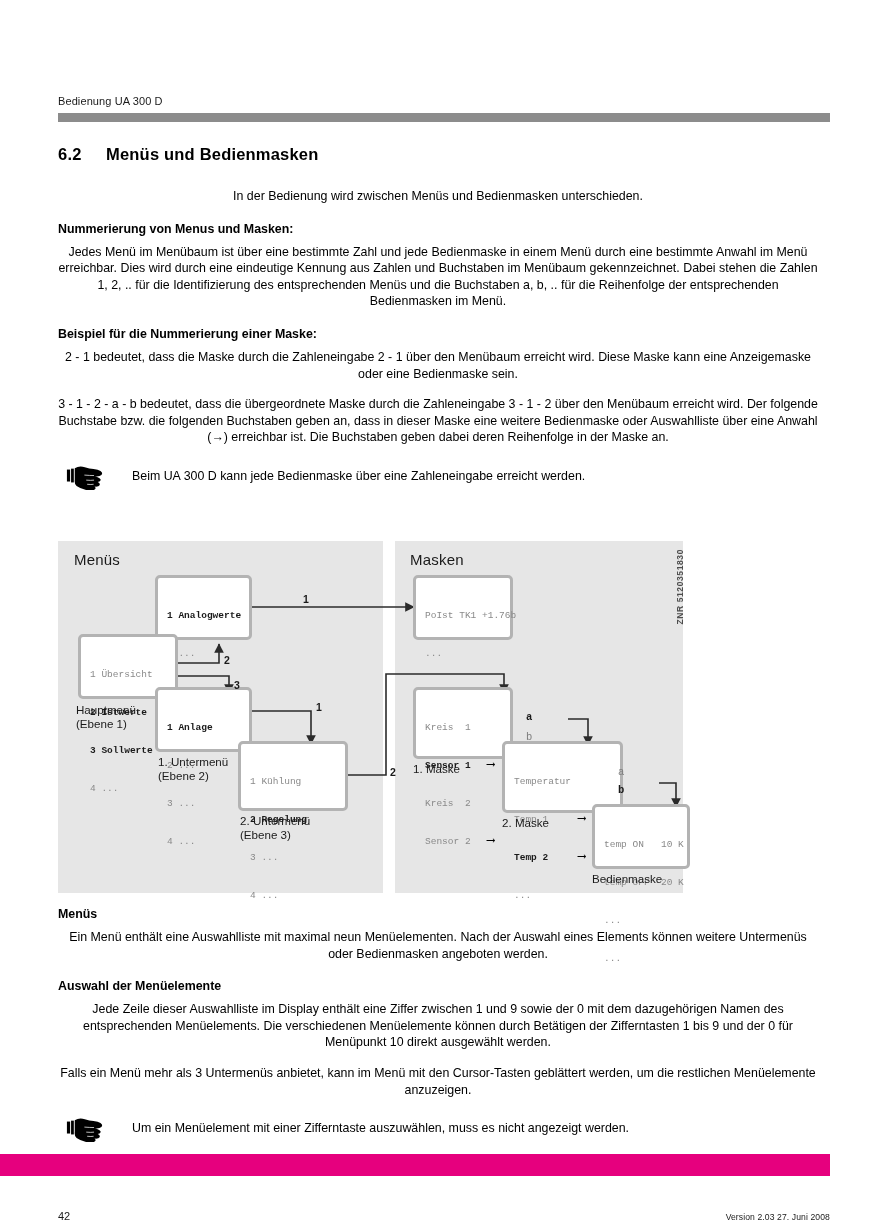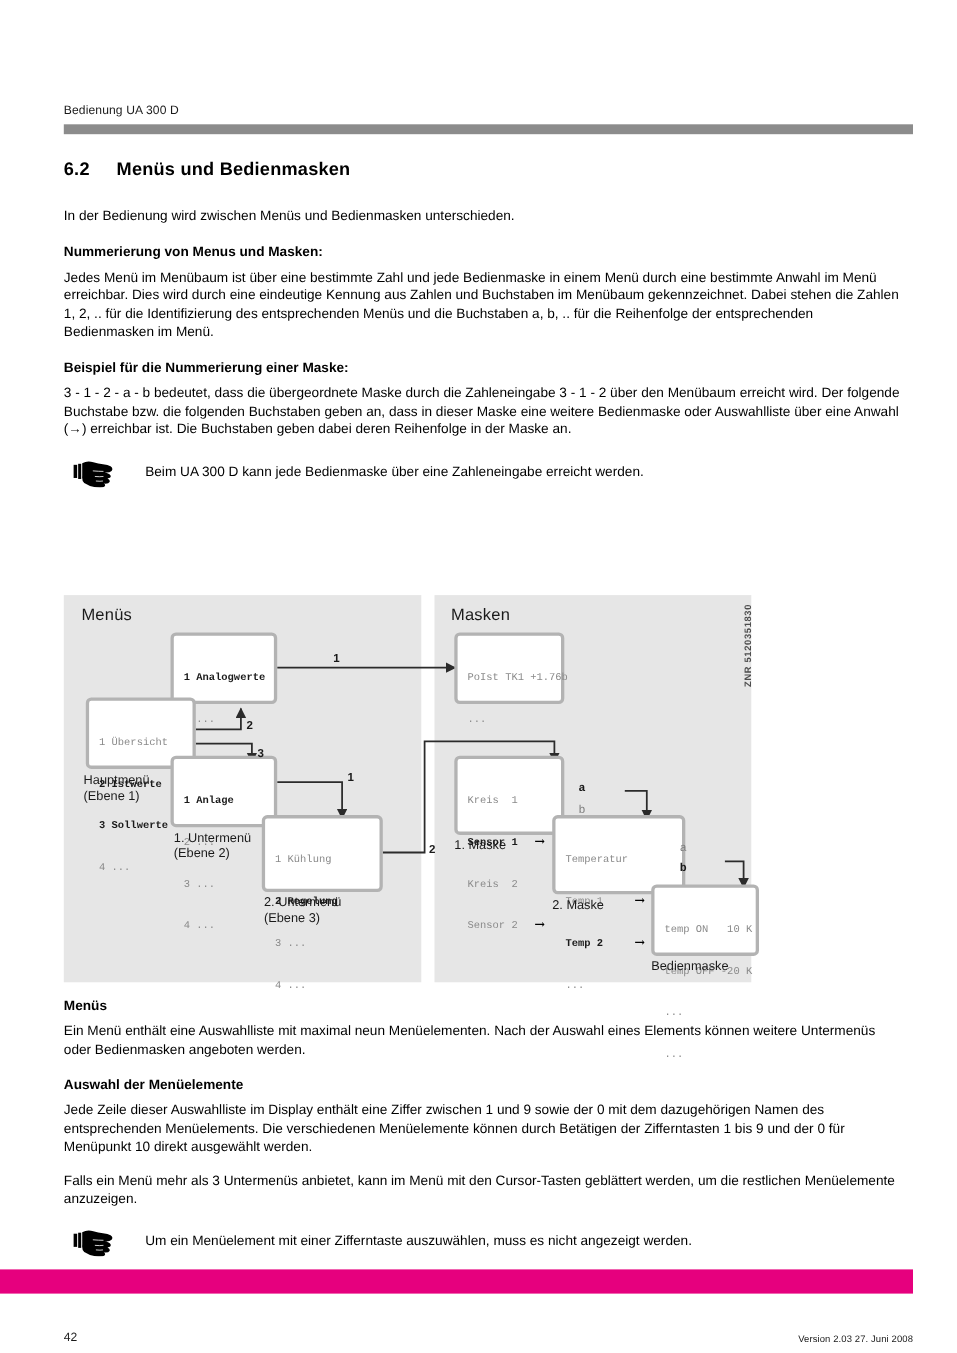--- a/index.html
+++ b/index.html
@@ -55,21 +55,21 @@
   .content {
     position: absolute;
     left: 58px;
     top: 188px;
     width: 760px;
   }
   p.body {
     margin: 0 0 14px 0;
     font-size: 12.4px;
     line-height: 16.6px;
-    text-align: left;
+    text-align: center;
     color: #000;
   }
   h4.sub {
     margin: 0 0 7px 0;
     font-size: 12.4px;
     font-weight: bold;
     line-height: 16px;
   }
   h4.sub.spaced { margin-top: 16px; }
 
@@ -221,20 +221,21 @@
 </div>
 
 <div class="content">
 
   <p class="body">In der Bedienung wird zwischen Menüs und Bedienmasken unterschieden.</p>
 
   <h4 class="sub spaced">Nummerierung von Menus und Masken:</h4>
   <p class="body">Jedes Menü im Menübaum ist über eine bestimmte Zahl und jede Bedienmaske in einem Menü durch eine bestimmte Anwahl im Menü erreichbar. Dies wird durch eine eindeutige Kennung aus Zahlen und Buchstaben im Menübaum gekennzeichnet. Dabei stehen die Zahlen 1, 2, .. für die Identifizierung des entsprechenden Menüs und die Buchstaben a, b, .. für die Reihenfolge der entsprechenden Bedienmasken im Menü.</p>
 
   <h4 class="sub spaced">Beispiel für die Nummerierung einer Maske:</h4>
+  <p class="body">2 - 1 bedeutet, dass die Maske durch die Zahleneingabe 2 - 1 über den Menübaum erreicht wird. Diese Maske kann eine Anzeigemaske oder eine Bedienmaske sein.</p>
 
   <p class="body">3 - 1 - 2 - a - b bedeutet, dass die übergeordnete Maske durch die Zahleneingabe 3 - 1 - 2  über den Menübaum erreicht wird. Der folgende Buchstabe bzw. die folgenden Buchstaben geben an, dass in dieser Maske eine weitere Bedienmaske oder Auswahlliste über eine Anwahl (→) erreichbar ist. Die Buchstaben geben dabei deren Reihenfolge in der Maske an.</p>
 
   <div class="note-row">
     <svg class="hand-icon" viewBox="0 0 100 60">
       <g fill="#000">
         <rect x="2" y="16" width="7" height="26"></rect>
         <rect x="11" y="14" width="6" height="30"></rect>
         <path d="M19 13 q10 -6 22 -2 q10 3 19 4 q10 1 15 4 q6 4 2 9 q-4 4 -14 3 q10 2 12 6 q2 5 -6 6 q6 3 4 7 q-2 4 -11 3 q4 3 1 6 q-4 4 -16 2 q-14 -2 -24 -9 q-5 -4 -4 -14 z"></path>
         <path d="M40 28 q12 1 21 1" stroke="#fff" stroke-width="1.6" fill="none"></path>

